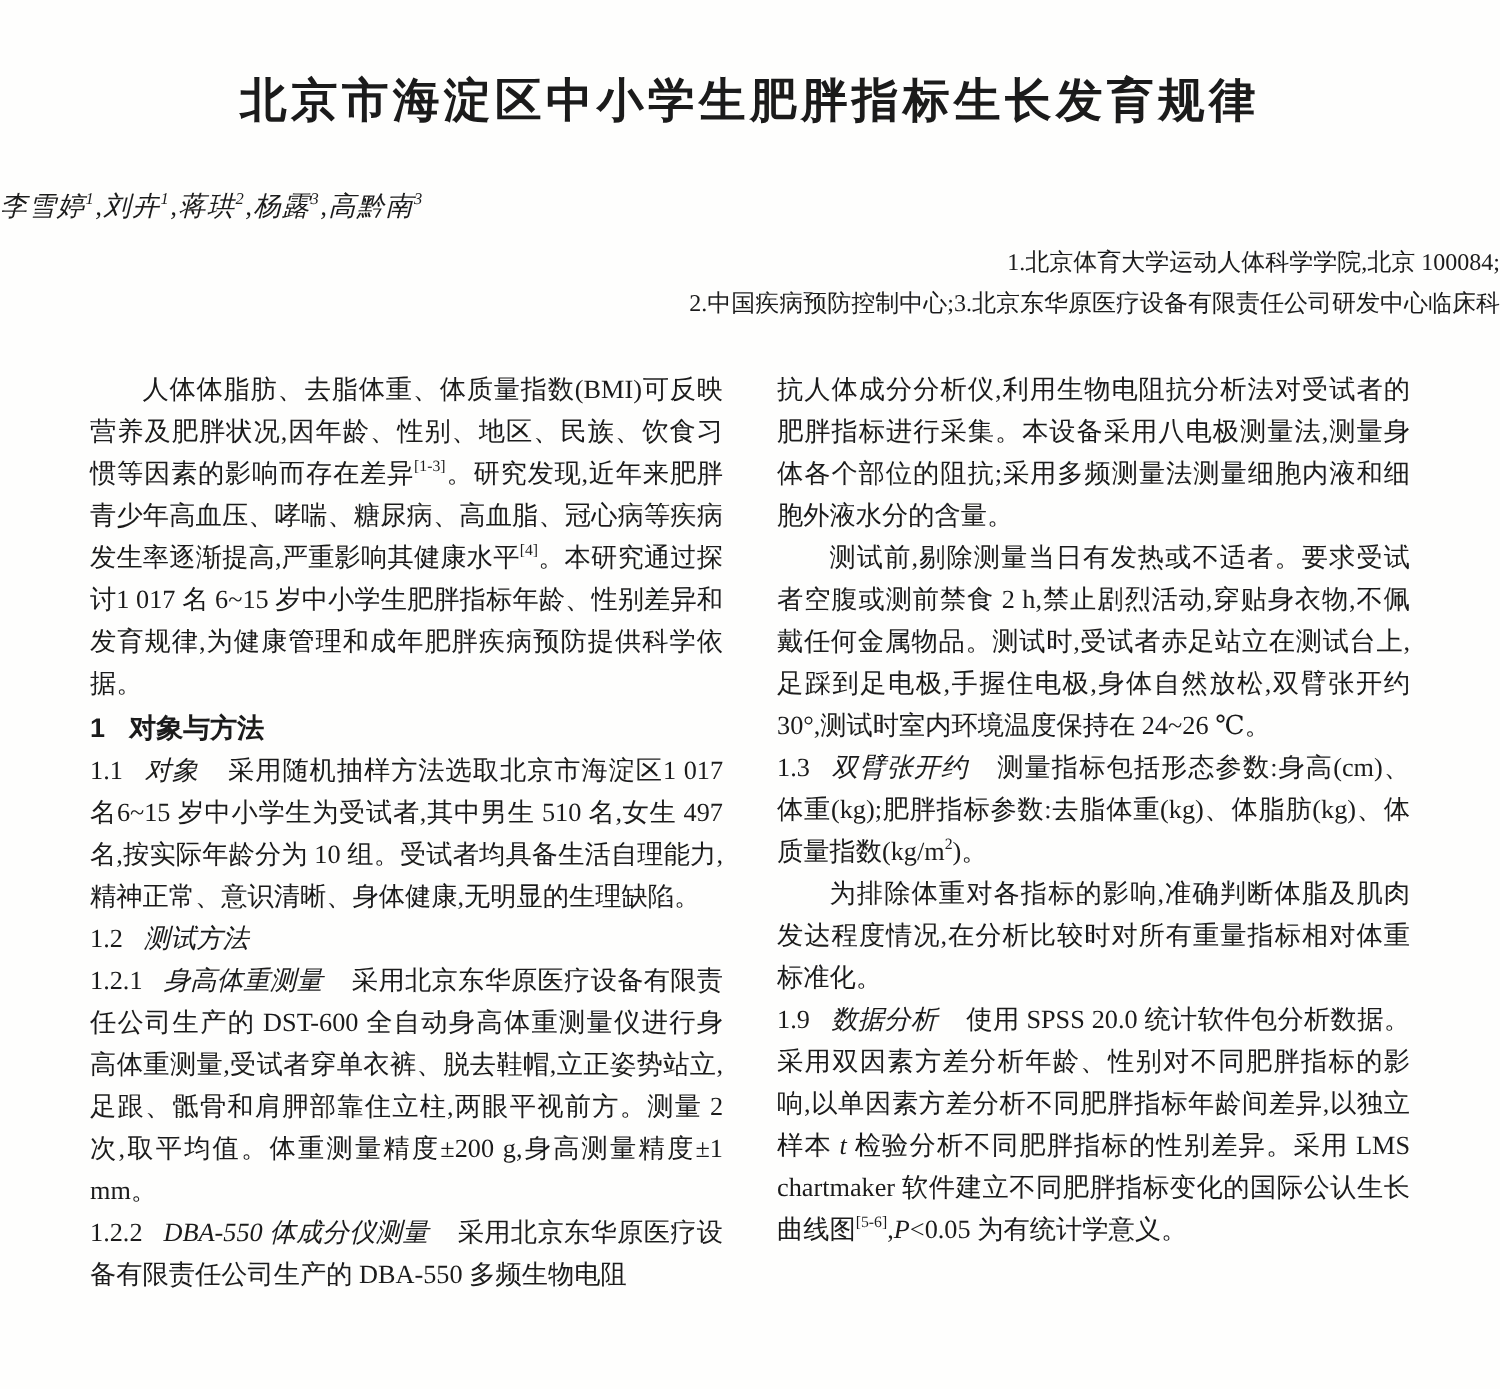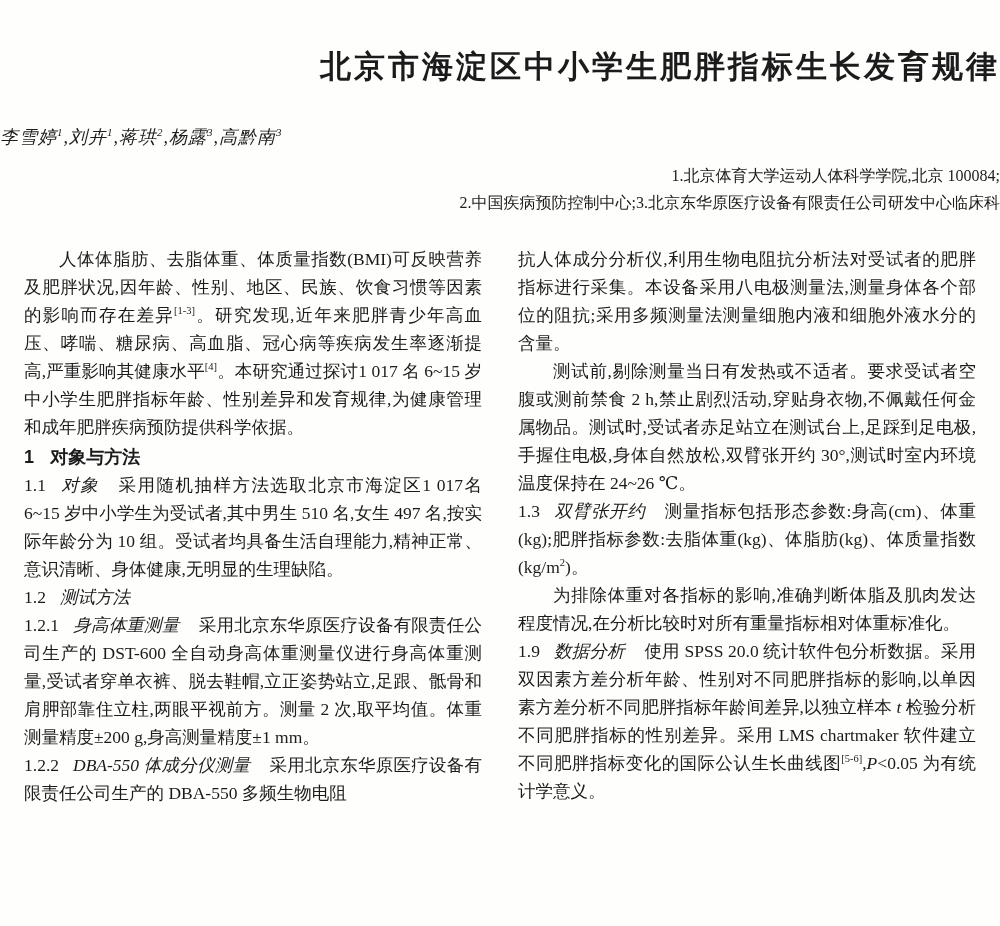--- a/index.html
+++ b/index.html
@@ -11,21 +11,21 @@
     font-family:"Liberation Serif","DejaVu Serif",serif;
     overflow:hidden;
   }
   .page {
     position:relative;
     width:1000px; height:926px;
     background:#fefefd;
     padding-top:46px;
   }
   .title {
-    text-align:right;
+    text-align:center;
     font-size:31px;
     font-weight:bold;
     letter-spacing:3px;
     font-family:"Liberation Sans","DejaVu Sans",sans-serif;
   }
   .authors {
     text-align:left;
     margin-top:37px;
     font-size:18px;
     font-style:italic;
@@ -34,21 +34,21 @@
   .authors sup { font-size:11px; line-height:0; }
   .affiliations {
     margin-top:13px;
     text-align:right;
     font-size:16px;
     line-height:27px;
   }
   .columns {
     display:flex;
     gap:36px;
-    padding:0 24px;
+    padding:0 60px;
     margin-top:29px;
   }
   .col {
     flex:1;
     font-size:17.5px;
     line-height:28px;
     text-align:justify;
   }
   .para { text-align:justify; }
   .para.indent { text-indent:2em; }

